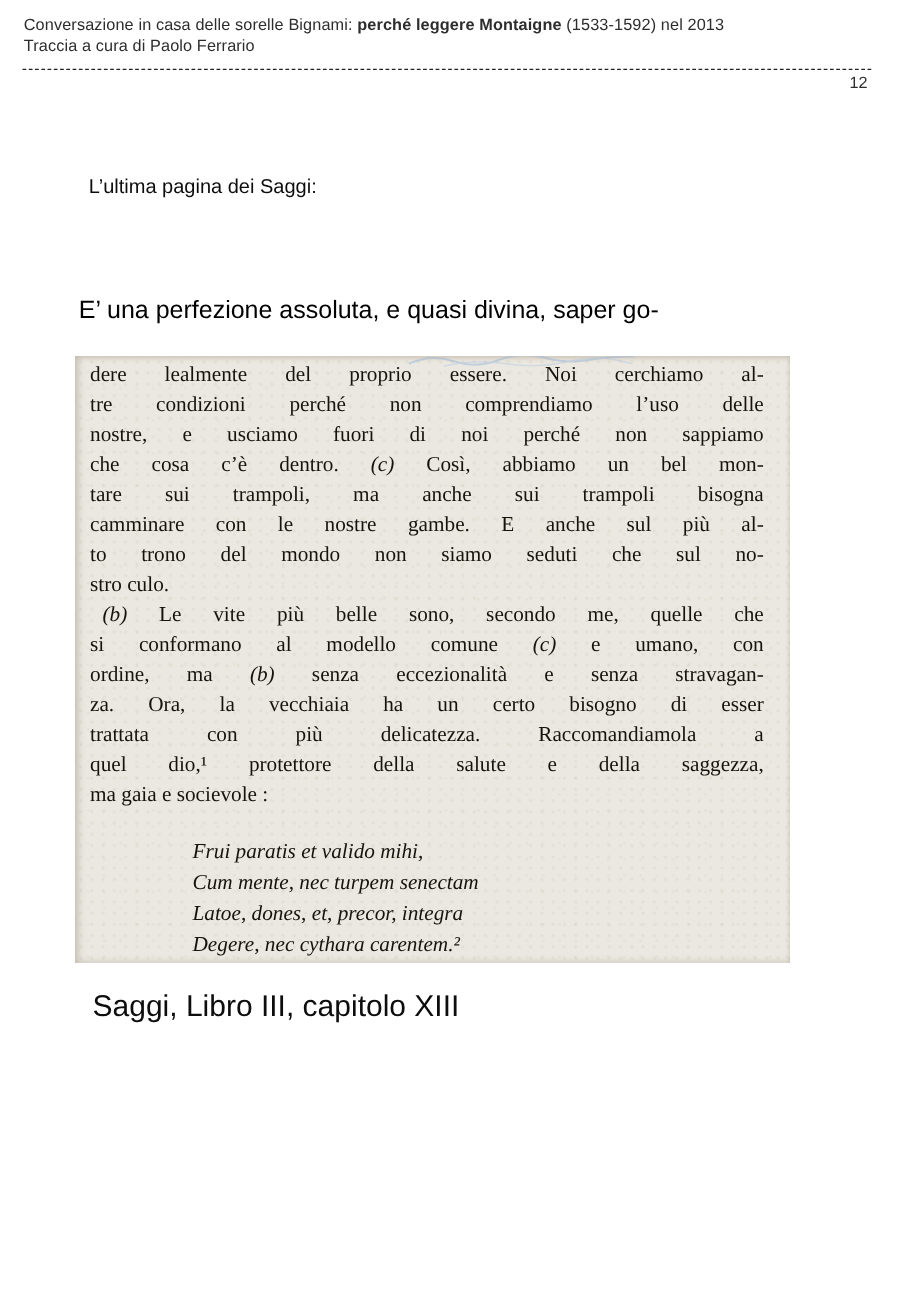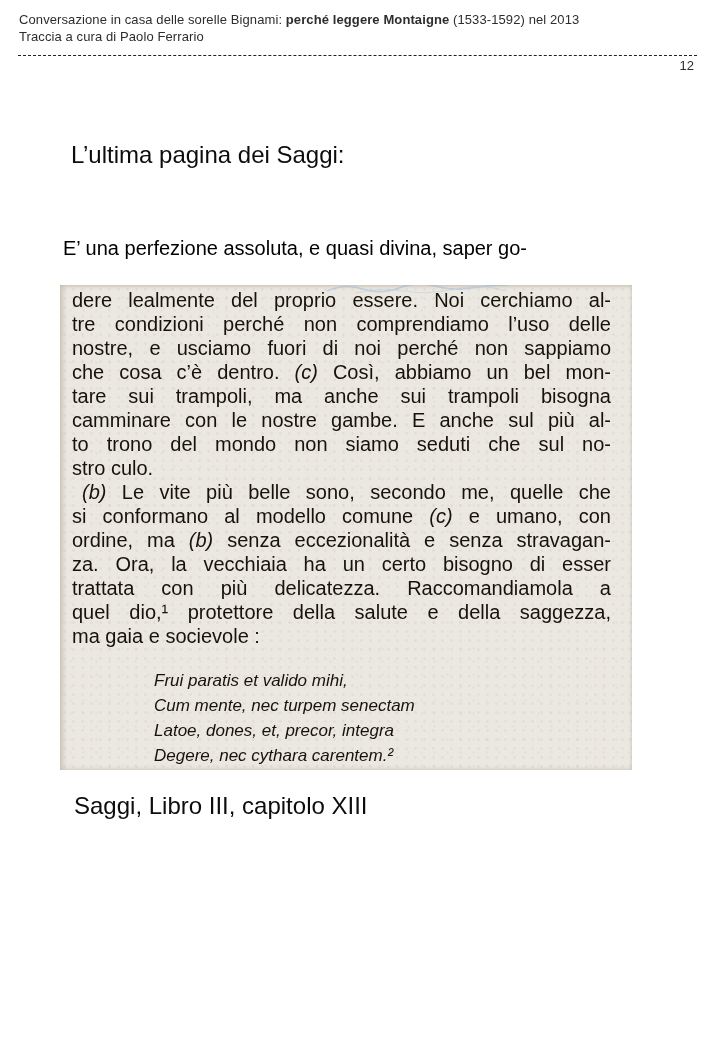--- a/index.html
+++ b/index.html
@@ -8,46 +8,46 @@
 
   
   .hdr{position:absolute;left:19px;top:11px;width:680px;
        font-size:13px;line-height:17px;color:#2d2d2d;letter-spacing:.1px;}
   .hdr b{font-weight:bold;}
   .sep{position:absolute;left:18px;top:55px;width:679px;height:0;border-top:1px dashed #222;}
   .pagenum{position:absolute;left:18px;top:58px;width:676px;text-align:right;
            font-size:13px;color:#2d2d2d;}
 
   
-  .title{position:absolute;left:71px;top:141px;font-size:24px;color:#0d0d0d;}
+  .title{position:absolute;left:71px;top:141px;font-size:16px;color:#0d0d0d;}
   .lead{position:absolute;left:63px;top:237px;font-size:20px;color:#000000;}
   .caption{position:absolute;left:74px;top:792px;font-size:24px;color:#0d0d0d;}
 
   
   .scan{position:absolute;left:60px;top:285px;width:572px;height:485px;overflow:hidden;
         background-color:#ebe8e1;
         background-image:
           radial-gradient(circle, rgba(186,174,146,.16) 0 1px, transparent 1.6px),
           radial-gradient(circle, rgba(186,174,146,.11) 0 1px, transparent 1.6px);
         background-size:9px 9px,13px 13px;background-position:0 0,4px 6px;
         box-shadow:inset 3px 0 5px rgba(135,122,98,.30),
                    inset -1px 0 3px rgba(170,160,138,.22),
                    inset 0 2px 3px rgba(205,198,182,.35);}
   .stamp{position:absolute;left:265px;top:-4px;width:185px;height:14px;
          opacity:.55;filter:blur(.4px);}
   .scan-text{position:absolute;left:12px;right:21px;top:3px;
-             font-family:Liberation Sans, sans-serif;
-             font-size:20px;line-height:24px;color:#17130b;}
+             font-family:Liberation Serif, serif;
+             font-size:17px;line-height:24px;color:#17130b;}
   .line{white-space:normal;}
   .line.just{text-align:justify;text-align-last:justify;text-justify:inter-word;}
   .line.end{text-align:left;}
   .line.indent{text-indent:10px;}
   .line i{font-style:italic;}
   .verse{position:absolute;left:94px;top:383px;
-         font-family:Liberation Sans, sans-serif;font-style:italic;
+         font-family:Liberation Serif, serif;font-style:italic;
          font-size:17px;line-height:25px;color:#17130b;}
 </style>
 </head>
 <body>
 
 <div class="page">
 
   <header class="hdr">
     <div><span>Conversazione in casa delle sorelle Bignami: </span><b>perché leggere Montaigne</b><span> (1533-1592) nel 2013</span></div>
     <div>Traccia a cura di Paolo Ferrario</div>

